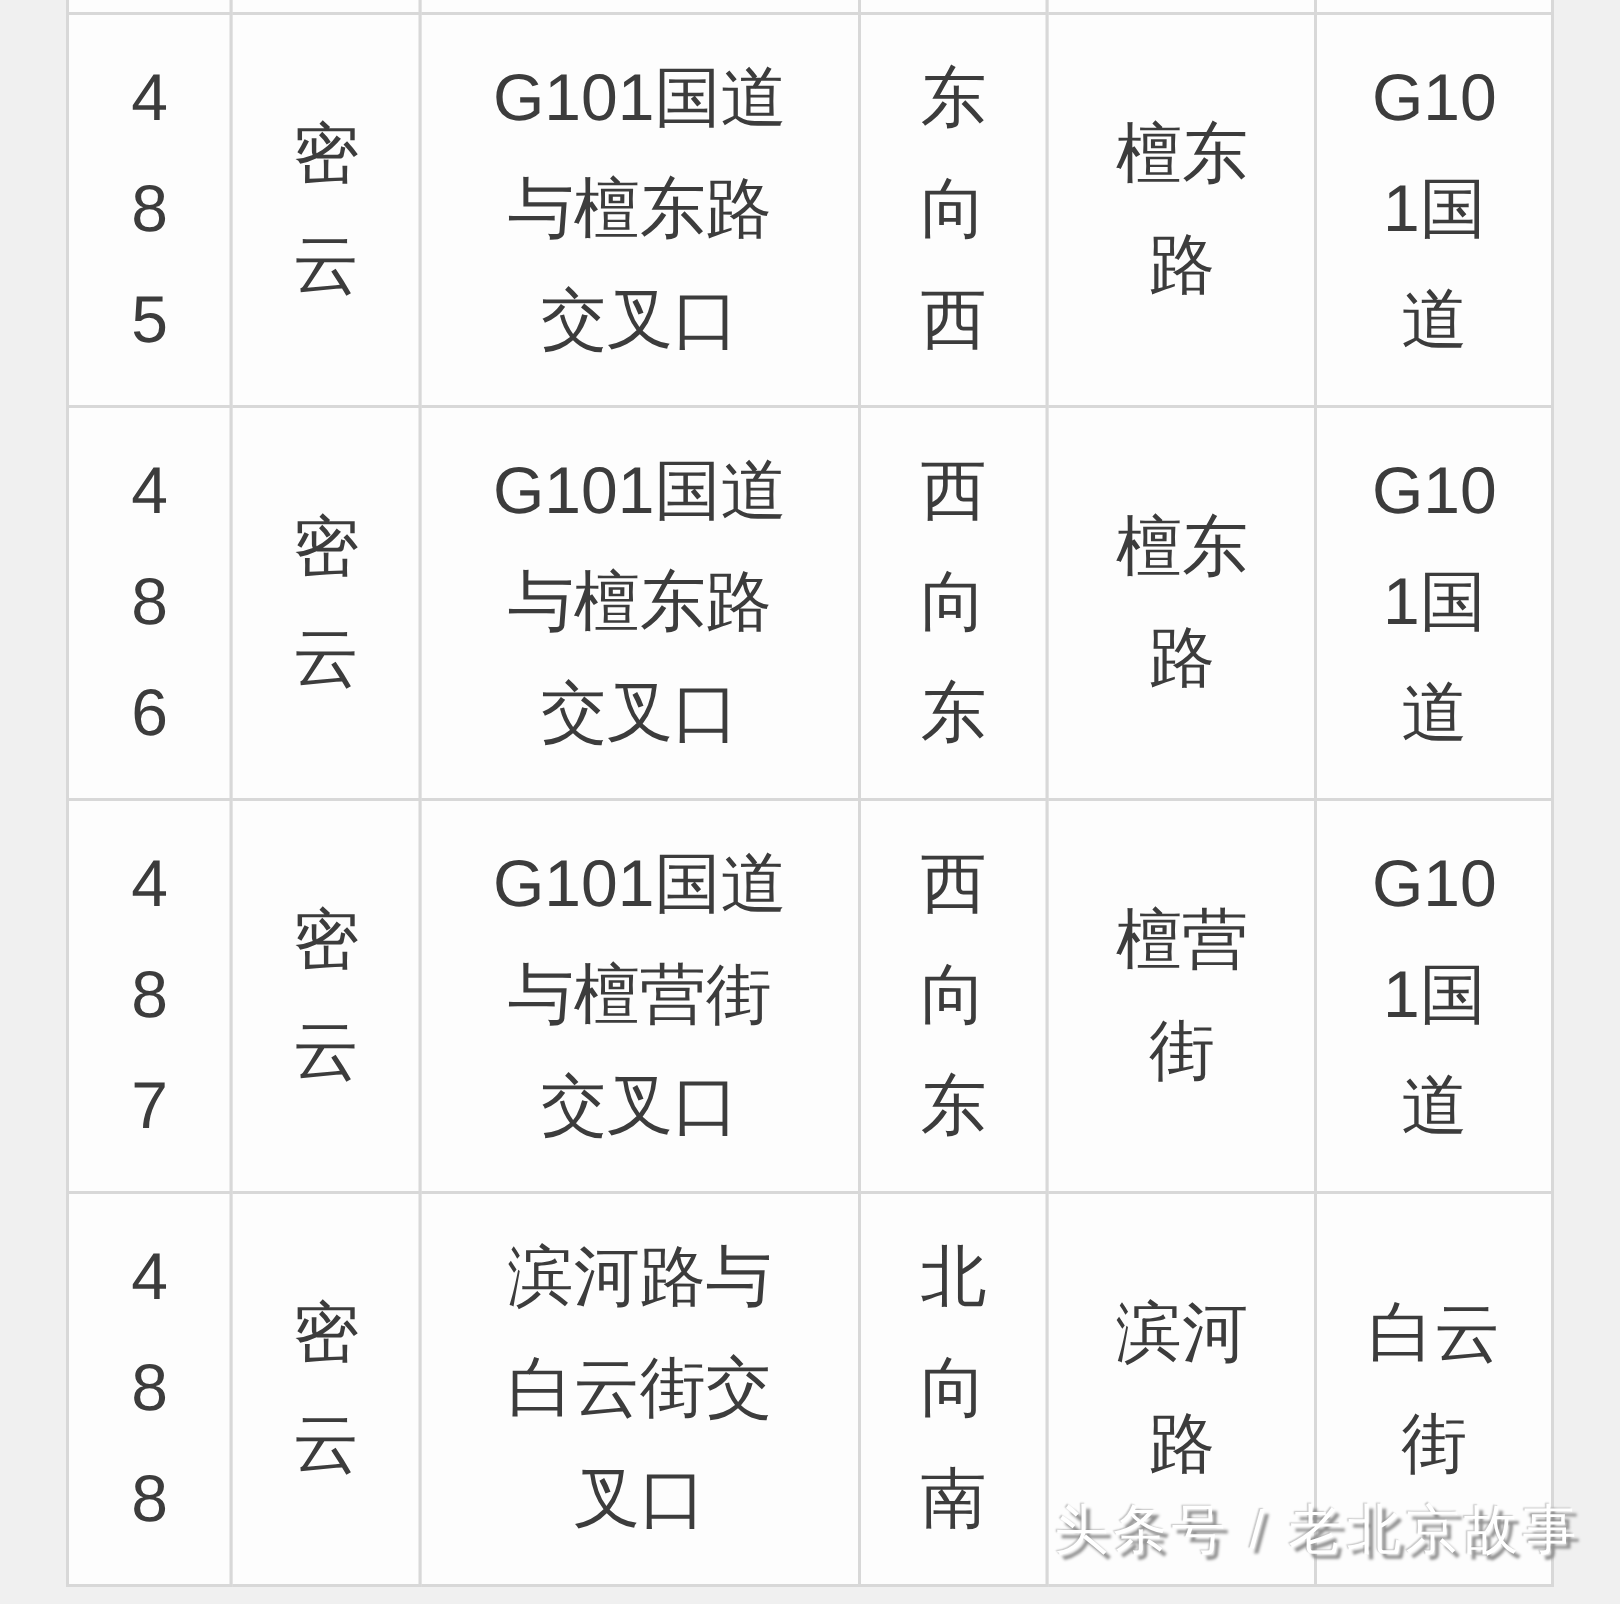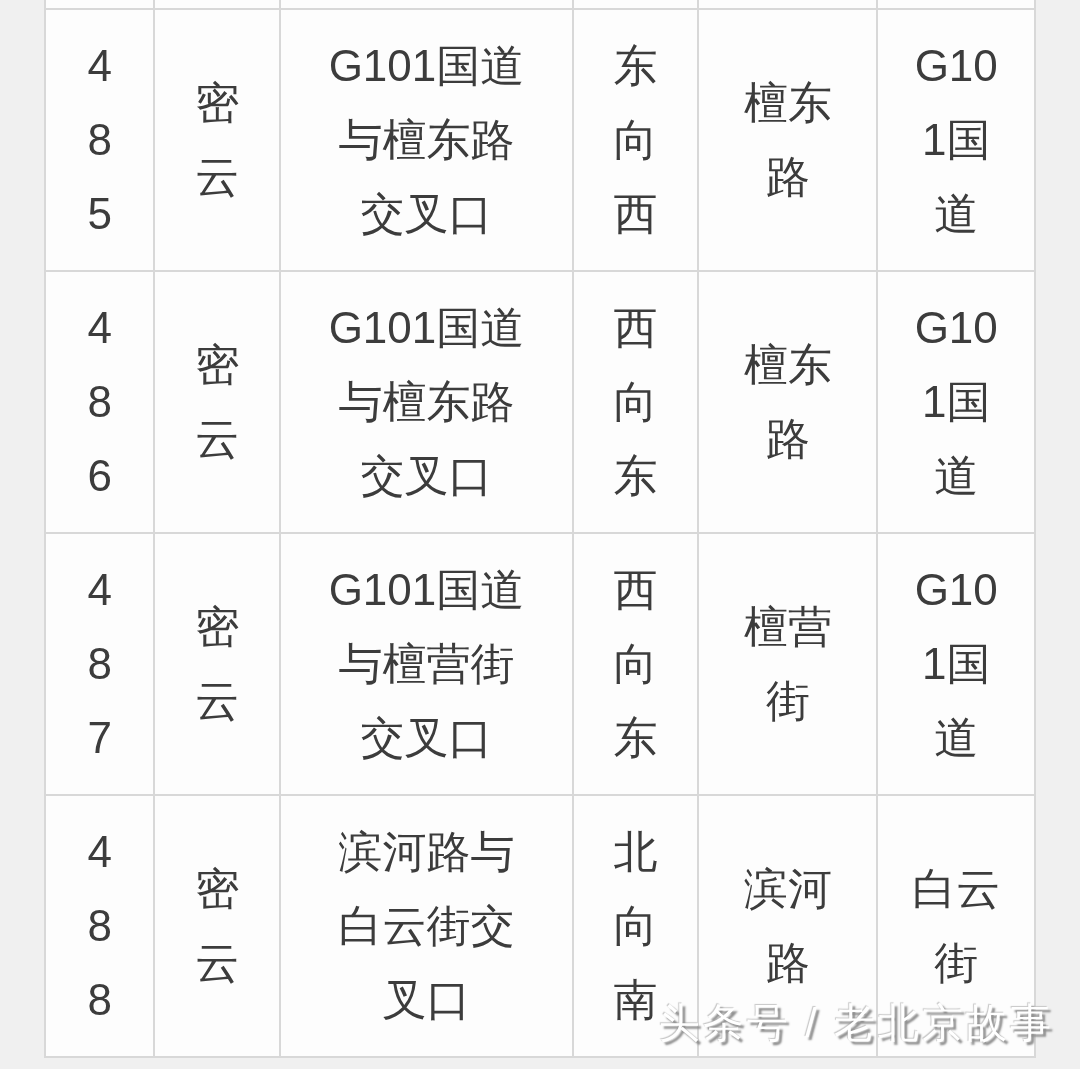--- a/index.html
+++ b/index.html
@@ -40,21 +40,21 @@
   tr.stub-row td {
     height: 8px;
   }
   tr.data-row td {
     height: 260px;
   }
   .watermark {
     position: absolute;
     top: 996px;
     right: 26px;
-    font-size: 41px;
+    font-size: 36px;
     letter-spacing: 3px;
     color: #ffffff;
     text-shadow: 3px 3px 2px #8e8e8e, -1px -1px 1px #c7c7c7;
     white-space: nowrap;
   }
 </style>
 </head>
 <body>
 
 <div class="page">

